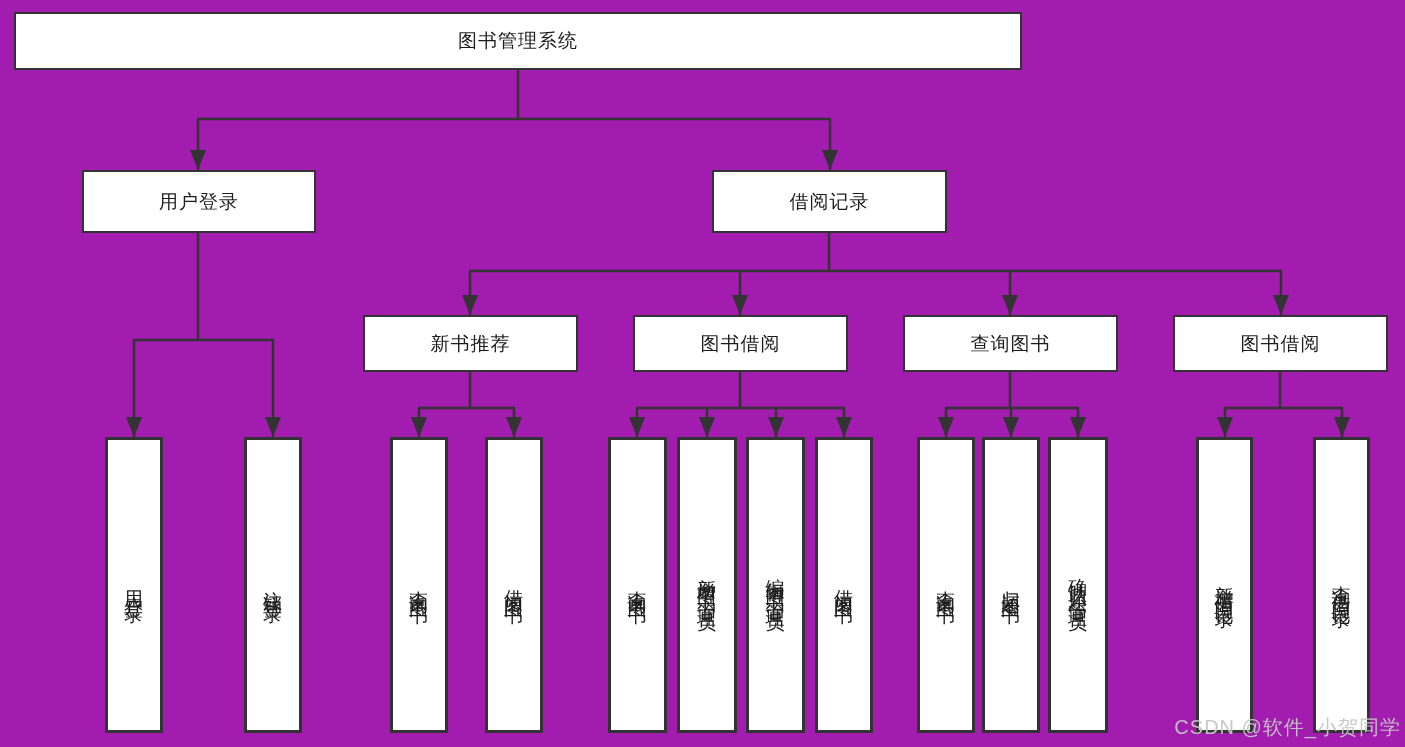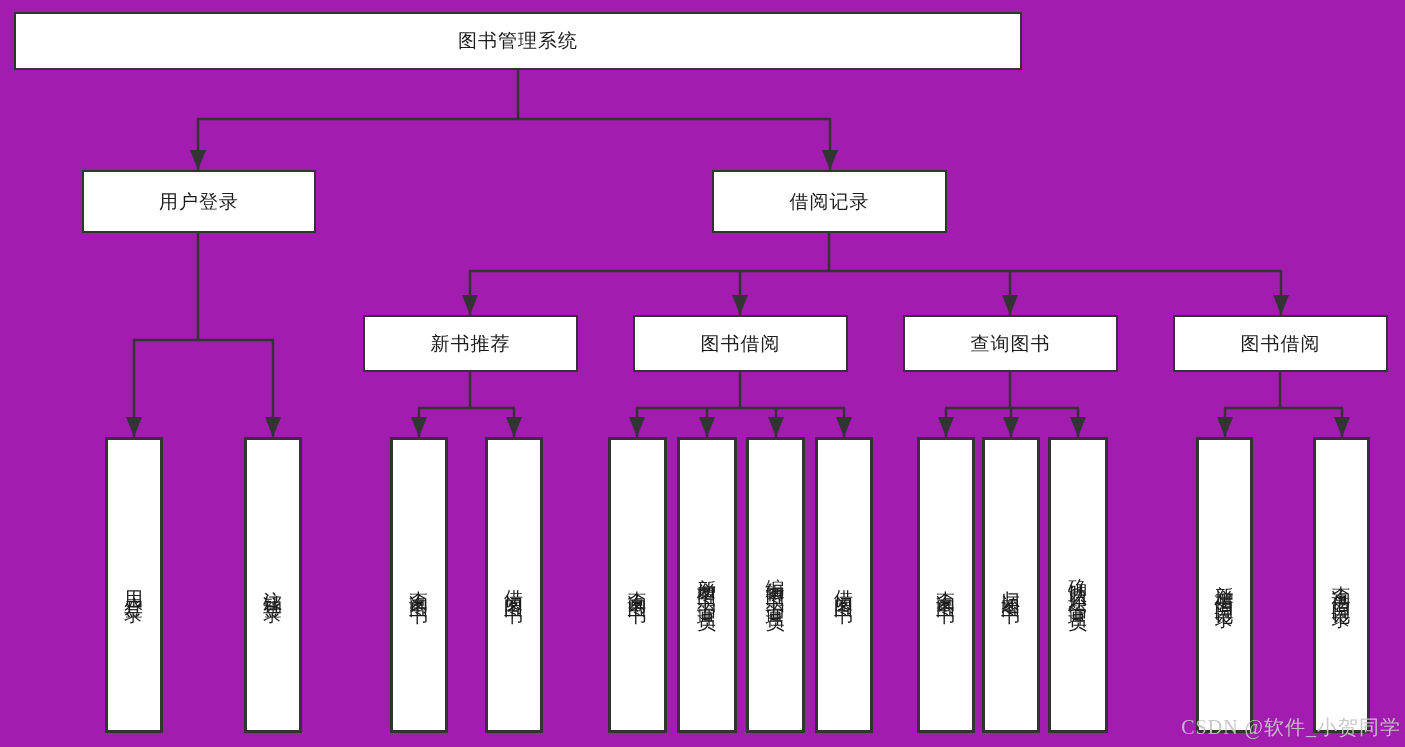--- a/index.html
+++ b/index.html
@@ -32,21 +32,20 @@
     line-height:1;
   }
   .watermark{
     position:absolute;
     right:4px;bottom:6px;
     z-index:5;
     color:rgba(197,197,197,0.95);
     font-size:20px;
     letter-spacing:1px;
     white-space:nowrap;
-    font-family:Liberation Serif, serif;
   }
 </style>
 </head>
 <body>
 
 <div class="canvas">
 
   <svg class="wires" width="1405" height="747" viewBox="0 0 1405 747">
     <defs>
       <marker id="ah" markerUnits="userSpaceOnUse" markerWidth="26" markerHeight="20" refX="20" refY="9" orient="auto">

